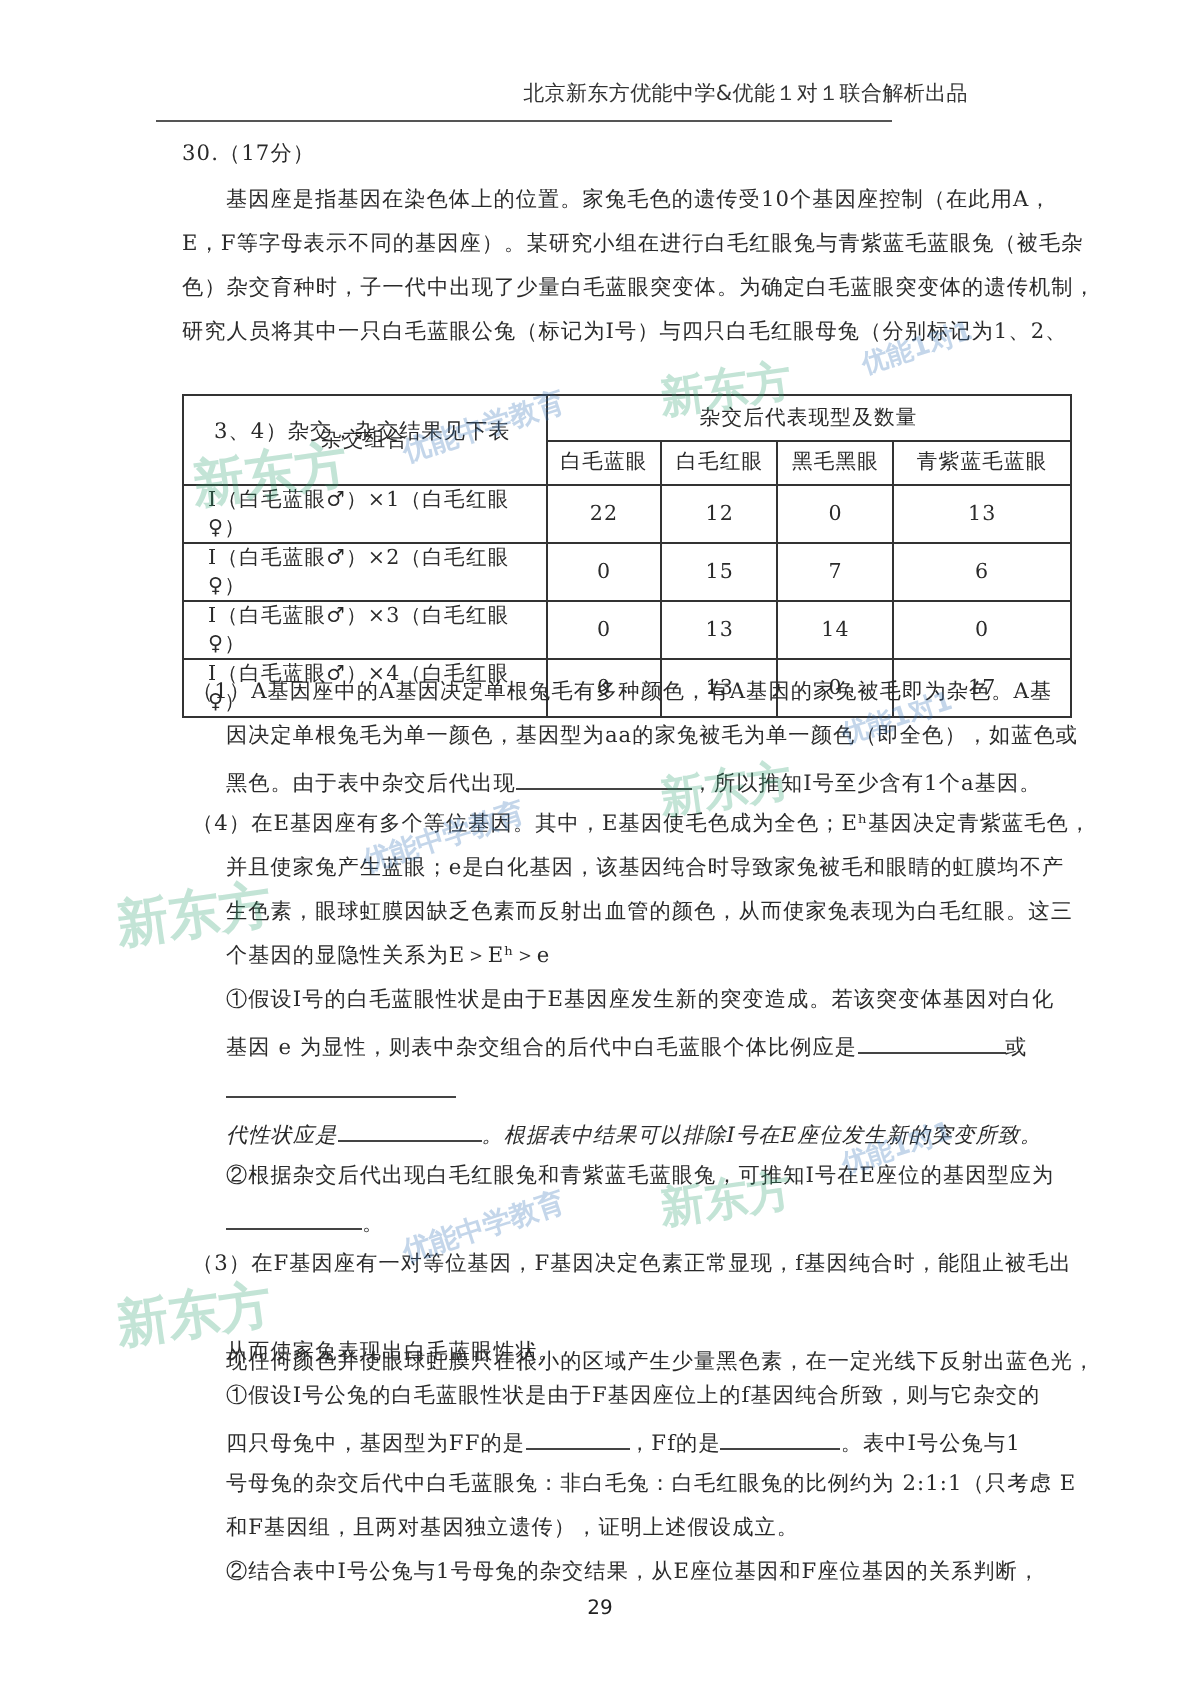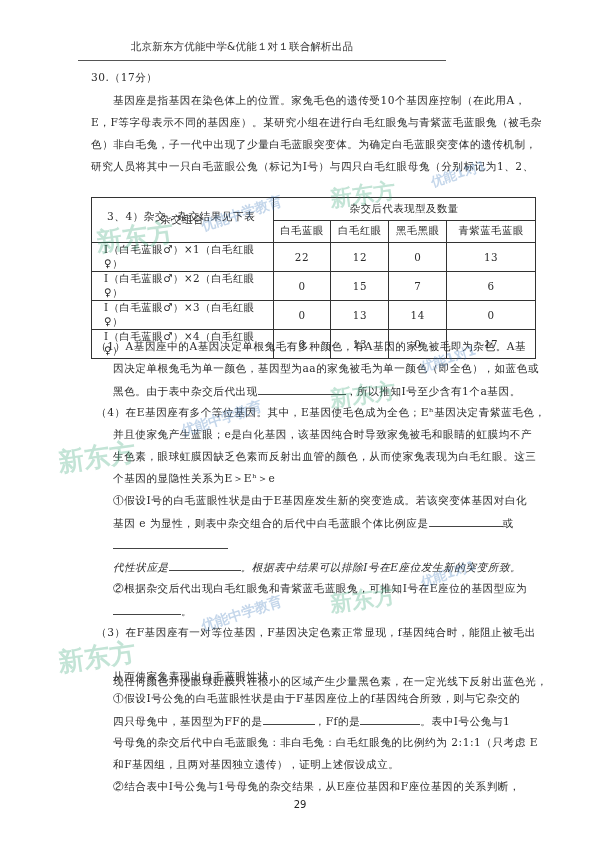--- a/index.html
+++ b/index.html
@@ -1,18 +1,18 @@
 <!DOCTYPE html>
 <html><head>
 <meta charset="utf-8">
 <style>
   html, body { margin:0; padding:0; background:#fff; }
   body { width:600px; height:848px; position:relative; overflow:hidden;
          font-family:"DejaVu Serif","Liberation Serif",serif; color:#2a2a2a; }
-  .hdr { position:absolute; top:40px; left:0; width:484px; text-align:center;
+  .hdr { position:absolute; top:40px; left:0; width:484px; text-align:right;
          font-family:"DejaVu Sans","Liberation Sans",sans-serif; font-size:10.5px; color:#333; letter-spacing:0.2px; }
   .hdr-line { position:absolute; top:60px; left:89px; width:363px; height:1px; background:#555; }
   .hdr-line { left:78px; width:368px; }
   .ln { position:absolute; font-size:10.6px; line-height:14px; white-space:nowrap; letter-spacing:0.55px; }
   .blank { display:inline-block; border-bottom:1px solid #444; height:11px; vertical-align:baseline; }
   table.t { position:absolute; left:91px; top:197px; width:445px; border-collapse:collapse;
             font-size:10.3px; }
   table.t td { border:1px solid #333; text-align:center; padding:0; height:21px; letter-spacing:0.6px; }
   table.t td.left { text-align:left; padding-left:12px; }
   .wm { position:absolute; font-family:"DejaVu Sans","Liberation Sans",sans-serif; font-weight:bold;
@@ -24,21 +24,21 @@
 </style>
 </head>
 <body>
 
 <div class="hdr">北京新东方优能中学&amp;优能１对１联合解析出品</div>
 <div class="hdr-line"></div>
 
 <div class="ln" style="top:70px;left:91px;">30.（17分）</div>
 <div class="ln" style="top:93px;left:113px;">基因座是指基因在染色体上的位置。家兔毛色的遗传受10个基因座控制（在此用A，</div>
 <div class="ln" style="top:115px;left:91px;">E，F等字母表示不同的基因座）。某研究小组在进行白毛红眼兔与青紫蓝毛蓝眼兔（被毛杂</div>
-<div class="ln" style="top:137px;left:91px;">色）非白毛兔，子一代中出现了少量白毛蓝眼突变体。为确定白毛蓝眼突变体的遗传机制，</div>
+<div class="ln" style="top:137px;left:91px;">色）杂交育种时，子一代中出现了少量白毛蓝眼突变体。为确定白毛蓝眼突变体的遗传机制，</div>
 <div class="ln" style="top:159px;left:91px;">研究人员将其中一只白毛蓝眼公兔（标记为Ⅰ号）与四只白毛红眼母兔（分别标记为1、2、</div>
 <div class="ln" style="top:181px;left:107px;margin-top:28px;">3、4）杂交，杂交结果见下表</div>
 
 <table class="t">
   <colgroup>
     <col style="width:182px">
       <col style="width:58px">
       <col style="width:58px">
       <col style="width:58px">
       <col style="width:89px">

